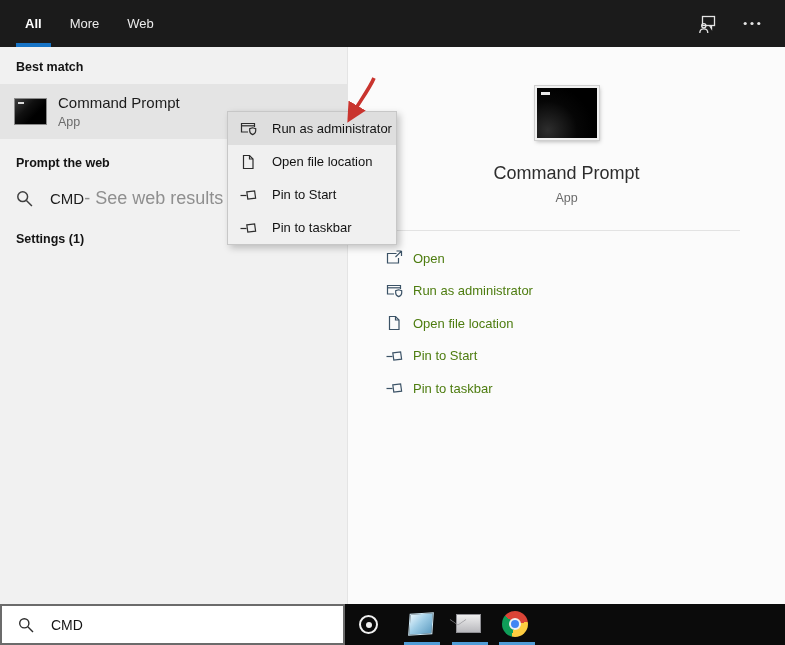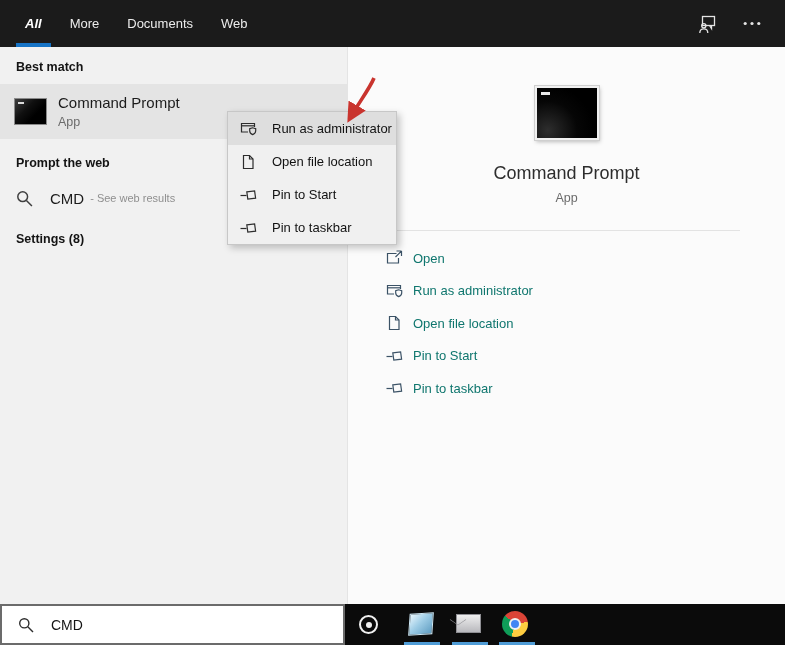--- a/index.html
+++ b/index.html
@@ -3,54 +3,54 @@
 <meta charset="utf-8">
 <style>
   * { margin:0; padding:0; box-sizing:border-box; }
   html,body { width:785px; height:645px; overflow:hidden; }
   body { font-family:"Liberation Sans", sans-serif; position:relative; background:#fbfbfb; }
 
   
   .topbar { position:absolute; left:0; top:0; width:785px; height:47px; background:#1b1b1b; display:flex; align-items:stretch; }
   .tabs { display:flex; padding-left:25px; gap:28px; }
   .tab { position:relative; display:flex; align-items:center; color:#ececec; font-size:13px; cursor:default; }
-  .tab.active { font-weight:bold; color:#ffffff;font-style:italic; }
+  .tab.active { font-weight:bold; color:#ffffff; }
   .tab.active::after { content:""; position:absolute; left:-9px; right:-9px; bottom:0; height:4px; background:#1673c5; }
   .tab .dd-arrow { font-size:8px; margin-left:7px; color:#ececec; }
   .topbar-icons { position:absolute; right:24px; top:0; height:47px; display:flex; align-items:center; gap:26px; }
 
   
   .left-panel { position:absolute; left:0; top:47px; width:347px; height:557px; background:#f1f1f1; }
   .right-panel { position:absolute; left:347px; top:47px; width:438px; height:557px; background:#fbfbfb; border-left:1px solid #e4e4e4; }
 
   .section-header { font-size:12.5px; font-weight:bold; color:#141414; padding-left:16px; }
   .bm-header { padding-top:13px; }
   .best-match-row { margin-top:10px; height:55px; background:#e4e4e4; display:flex; align-items:center; padding-left:14px; cursor:default; }
   .cmd-icon-sm { width:33px; height:27px; background:linear-gradient(135deg,#3e3e3e 0%,#101010 38%,#000 65%); border:1px solid #8a8a8a; position:relative; flex:none; }
   .cmd-icon-sm::after { content:""; position:absolute; left:3px; top:3px; width:6px; height:2px; background:#dcdcdc; }
   .bm-text { margin-left:11px; }
   .bm-title { font-size:15px; color:#1c1c1c; }
   .bm-sub { font-size:12.5px; color:#6b6b6b; margin-top:4px; }
 
   .web-header { padding-top:17px; }
   .web-row { margin-top:8px; height:40px; display:flex; align-items:center; padding-left:16px; cursor:default; }
   .web-query { font-size:15px; color:#1c1c1c; margin-left:17px; }
-  .web-suffix { font-size:11px; color:#8f8f8f; margin-left:6px; }
+  .web-suffix { font-size:18px; color:#8f8f8f; }
   .settings-header { padding-top:14px; }
 
   
   .cmd-icon-lg { margin:39px auto 0; width:64px; height:54px; background:radial-gradient(circle at 18% 85%, #2e2e2e 0%, #060606 45%, #000 70%); border:2px solid #f1f1f1; outline:1px solid #cfcfcf; box-shadow:1px 2px 4px rgba(0,0,0,.25); position:relative; }
   .cmd-icon-lg::after { content:""; position:absolute; left:4px; top:4px; width:9px; height:3px; background:#e8e8e8; }
   .pv-title { margin-top:23px; text-align:center; font-size:18px; color:#2d2d2d; }
   .pv-sub { margin-top:7px; text-align:center; font-size:12.5px; color:#6b6b6b; }
   .pv-divider { margin:25px 45px 0; height:1px; background:#e3e3e3; }
   .pv-actions { margin-top:11px; }
   .pv-action { height:32.5px; display:flex; align-items:center; padding-left:38px; cursor:default; }
   .pv-action .aicon { width:18px; height:17px; color:#3b5266; flex:none; display:flex; align-items:center; }
-  .pv-action .alabel { margin-left:9px; font-size:13px; color:#0f766e; }
+  .pv-action .alabel { margin-left:9px; font-size:13px; color:#4d7c0f; }
 
   
   .ctx-menu { position:absolute; left:227px; top:111px; width:170px; background:#f0f0f0; border:1px solid #c7c7c7; box-shadow:3px 3px 7px rgba(0,0,0,.22); z-index:6; }
   .ctx-item { height:33px; display:flex; align-items:center; padding-left:12px; cursor:default; }
   .ctx-item.hl { background:#dedede; }
   .ctx-item .micon { width:18px; height:17px; color:#2c2c2c; flex:none; display:flex; align-items:center; }
   .ctx-item .mlabel { margin-left:14px; font-size:13px; color:#121212; }
 
   
   .anno-arrow { position:absolute; left:330px; top:74px; width:52px; height:56px; z-index:9; pointer-events:none; }
@@ -76,23 +76,20 @@
 
 <div class="topbar">
   <div class="tabs">
     <div class="tab active">
         <span>All</span>
       </div>
     <div class="tab">
         <span>More</span>
       </div>
     <div class="tab">
-        <span>Documents</span>
-      </div>
-    <div class="tab">
         <span>Web</span>
       </div>
   </div>
   <div class="topbar-icons">
     <span>
       <svg class="lineicon" width="20" height="20" viewBox="0 0 20 20" fill="none" stroke="#e4e4e4" stroke-width="1.3">
         <rect x="5.5" y="2.5" width="12" height="9"></rect>
         <path d="M12.5 11.5 L14.5 14.5 L14.5 11.5"></path>
         <circle cx="6.8" cy="11.8" r="2.1"></circle>
         <path d="M2.8 19 c0-2.6 1.8-4.1 4-4.1 s4 1.5 4 4.1"></path>
@@ -125,21 +122,21 @@
     <span style="color:#3f3f3f;">
       <svg class="lineicon" width="17" height="17" viewBox="0 0 16 16" fill="none" stroke="currentColor" stroke-width="1.4">
         <circle cx="6.3" cy="6.3" r="4.6"></circle>
           <line x1="9.8" y1="9.8" x2="15" y2="15"></line>
       </svg>
     </span>
     <span class="web-query">CMD</span>
     <span class="web-suffix">- See web results</span>
   </div>
 
-  <div class="section-header settings-header">Settings (8)</div>
+  <div class="section-header settings-header">Settings (1)</div>
 </div>
 
 <div class="right-panel">
   <div class="cmd-icon-lg"></div>
   <div class="pv-title">Command Prompt</div>
   <div class="pv-sub">App</div>
   <div class="pv-divider"></div>
 
   <div class="pv-actions">
     <div class="pv-action">

